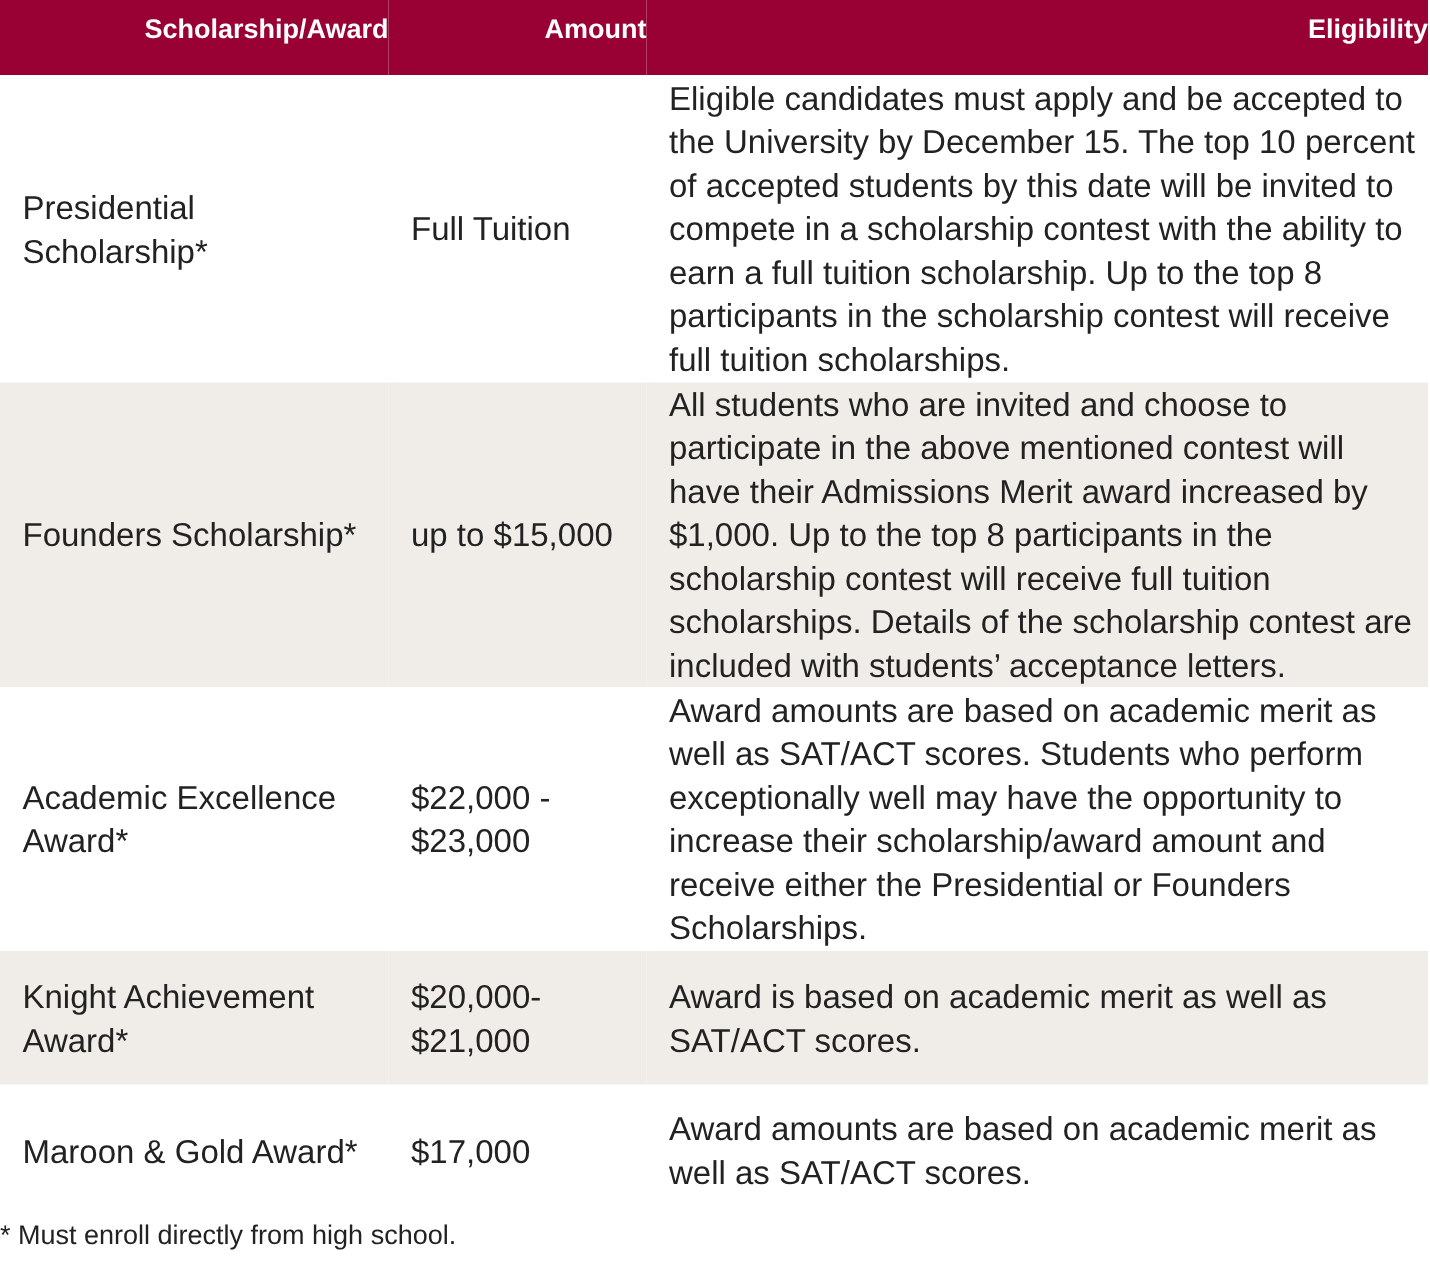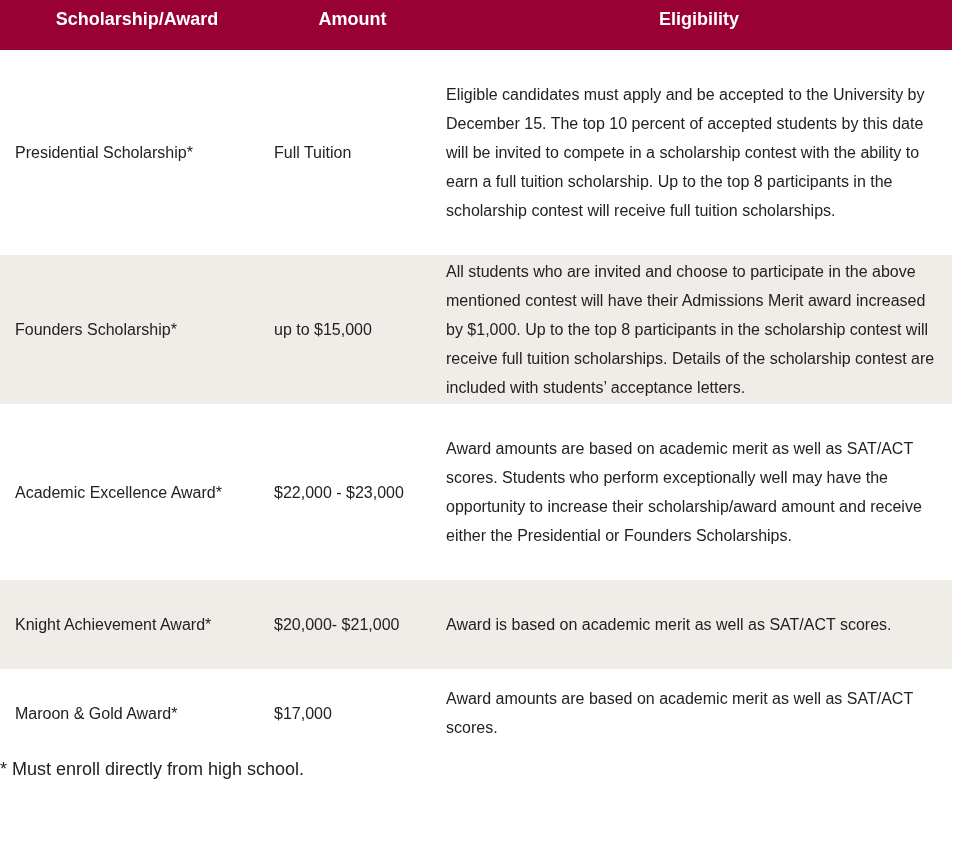--- a/index.html
+++ b/index.html
@@ -17,28 +17,28 @@
     .table {
       width: 952px;
       border-collapse: collapse;
       table-layout: fixed;
     }
     .table th {
       background: #990033;
       color: #ffffff;
       font-weight: bold;
       font-size: 18px;
-      text-align: center;
+      text-align: right;
       height: 50px;
       padding: 0 0 12px 15px;
       box-sizing: border-box;
       vertical-align: middle;
     }
     .table td {
-      font-size: 16px;
+      font-size: 22px;
       line-height: 29px;
       vertical-align: middle;
       padding: 0 0 0 15px;
       box-sizing: border-box;
     }
     .col-name { width: 259px; }
     .col-amount { width: 172px; }
     .col-elig { width: 521px; }
     .table td.elig { padding-right: 8px; }
     tr.striped td { background: #f0ede9; }

